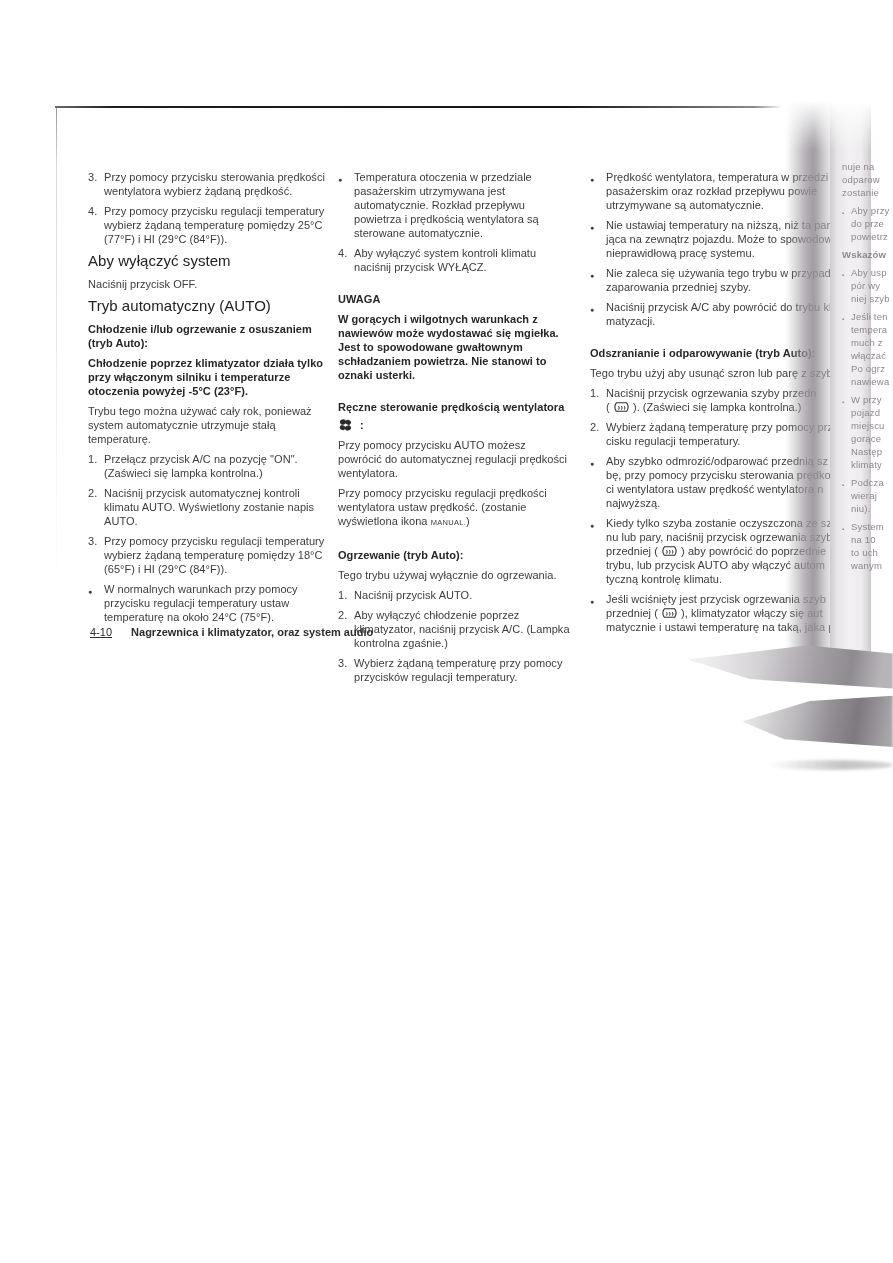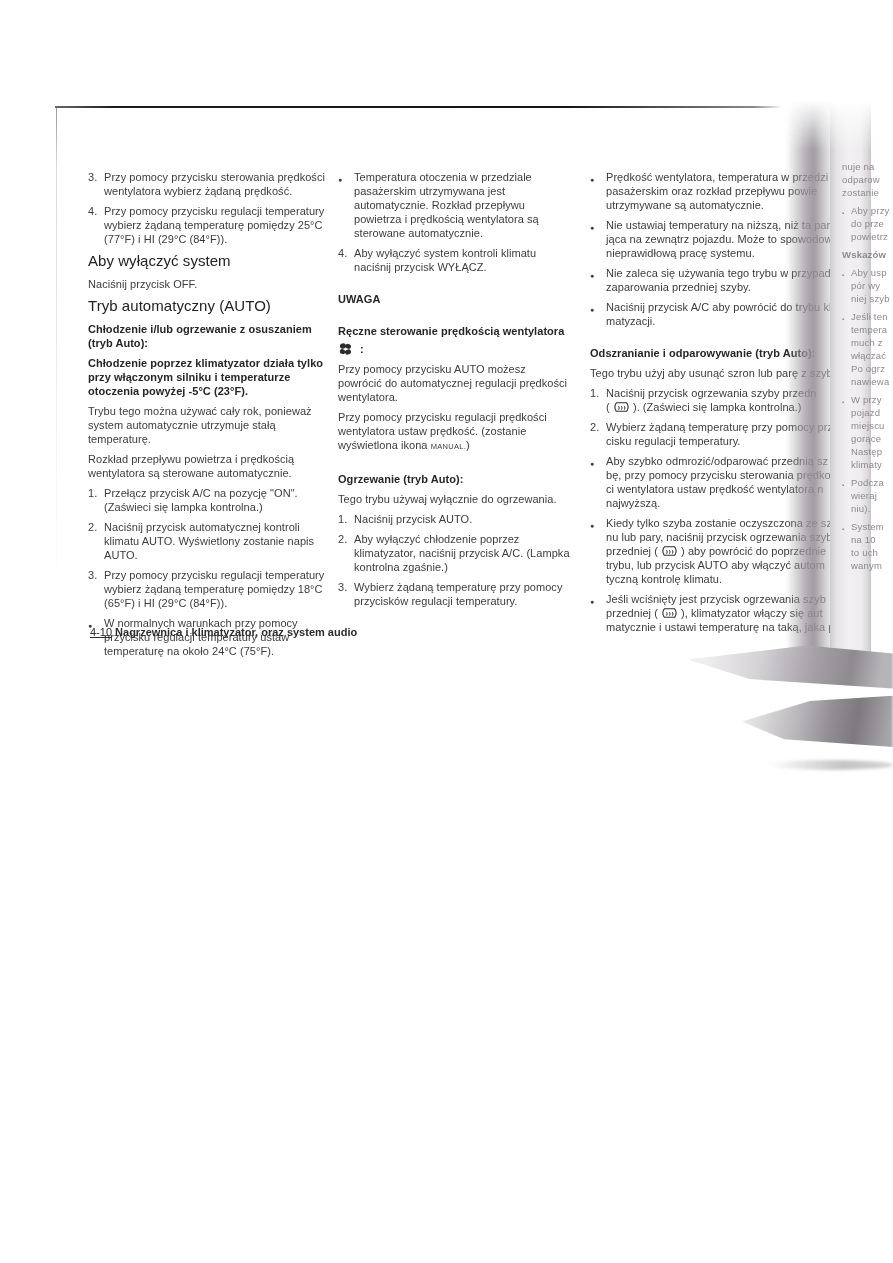--- a/index.html
+++ b/index.html
@@ -24,21 +24,21 @@
   .b{font-weight:bold;color:#262626;}
   .h1{font-size:15px;font-weight:400;color:#222;margin:4px 0 7px 0;line-height:18px;}
   .sh{font-weight:bold;color:#262626;margin:18px 0 6px 0;}
   .nl{white-space:nowrap;}
   .lines{min-width:0;}
   .tiny{font-size:7.5px;letter-spacing:.3px;}
   .iconline{margin:-2px 0 6px 0;display:flex;align-items:center;gap:7px;}
   .dfi{vertical-align:-2px;}
   
   .footer{position:absolute;left:90px;top:626px;font-size:11px;color:#2c2c2c;z-index:1;}
-  .footer .num{text-decoration:underline;}
+  .footer .num{margin-right:16px;text-decoration:underline;}
   .footer .tt{font-weight:bold;}
   
   .curl-band{position:absolute;left:786px;top:98px;width:48px;height:556px;z-index:3;
     background:linear-gradient(90deg,rgba(178,174,179,0) 0%,rgba(158,153,159,.75) 40%,rgba(148,143,150,.9) 58%,rgba(183,180,184,.6) 82%,rgba(205,202,205,.25) 100%);
     filter:blur(1.5px);}
   .curl-page{position:absolute;left:830px;top:98px;width:41px;height:560px;z-index:3;
     background:linear-gradient(90deg,#cfccd0 0%,#e7e5e7 18%,#f2f0f2 45%,#eeecee 75%,#dcd9dc 92%,#c8c5c9 100%);}
   .curl-fade-top{position:absolute;left:780px;top:90px;width:113px;height:60px;z-index:4;
     background:linear-gradient(#ffffff 18%,rgba(255,255,255,0));}
   .curltext{margin:62px 0 0 12px;font-size:9.5px;line-height:13px;color:#8e888d;
@@ -72,21 +72,20 @@
     <div class="li">
       <span class="m">4.</span>
       <span>Przy pomocy przycisku regulacji temperatury wybierz żądaną temperaturę pomiędzy 25°C (77°F) i HI (29°C (84°F)).</span>
     </div>
     <div class="h1">Aby wyłączyć system</div>
     <p class="p">Naciśnij przycisk OFF.</p>
     <div class="h1">Tryb automatyczny (AUTO)</div>
     <p class="p b">Chłodzenie i/lub ogrzewanie z osuszaniem (tryb Auto):</p>
     <p class="p b">Chłodzenie poprzez klimatyzator działa tylko przy włączonym silniku i temperaturze otoczenia powyżej -5°C (23°F).</p>
     <p class="p">Trybu tego można używać cały rok, ponieważ system automatycznie utrzymuje stałą temperaturę.</p>
-    <p class="p">Rozkład przepływu powietrza i prędkością wentylatora są sterowane automatycznie.</p>
     <div class="li">
       <span class="m">1.</span>
       <span>Przełącz przycisk A/C na pozycję "ON". (Zaświeci się lampka kontrolna.)</span>
     </div>
     <div class="li">
       <span class="m">2.</span>
       <span>Naciśnij przycisk automatycznej kontroli klimatu AUTO. Wyświetlony zostanie napis AUTO.</span>
     </div>
     <div class="li">
       <span class="m">3.</span>
@@ -101,20 +100,21 @@
   <div class="col" id="c2">
     <div class="li">
       <span class="m bl">●</span>
       <span>Temperatura otoczenia w przedziale pasażerskim utrzymywana jest automatycznie. Rozkład przepływu powietrza i prędkością wentylatora są sterowane automatycznie.</span>
     </div>
     <div class="li">
       <span class="m">4.</span>
       <span>Aby wyłączyć system kontroli klimatu naciśnij przycisk WYŁĄCZ.</span>
     </div>
     <div class="sh">UWAGA</div>
+    <p class="p b">W gorących i wilgotnych warunkach z nawiewów może wydostawać się mgiełka. Jest to spowodowane gwałtownym schładzaniem powietrza. Nie stanowi to oznaki usterki.</p>
     <div class="sh">Ręczne sterowanie prędkością wentylatora</div>
     <div class="iconline">
       <svg class="fi" width="15" height="14" viewBox="0 0 15 14">
         <g fill="#2c2c2c">
           <ellipse cx="5" cy="4" rx="3.1" ry="2.6" transform="rotate(-20 5 4)"></ellipse>
           <ellipse cx="10.3" cy="4.4" rx="2.8" ry="2.4" transform="rotate(25 10.3 4.4)"></ellipse>
           <ellipse cx="4.6" cy="9.6" rx="2.8" ry="2.4" transform="rotate(25 4.6 9.6)"></ellipse>
           <ellipse cx="10" cy="10" rx="3.1" ry="2.5" transform="rotate(-20 10 10)"></ellipse>
         </g>
       </svg>

